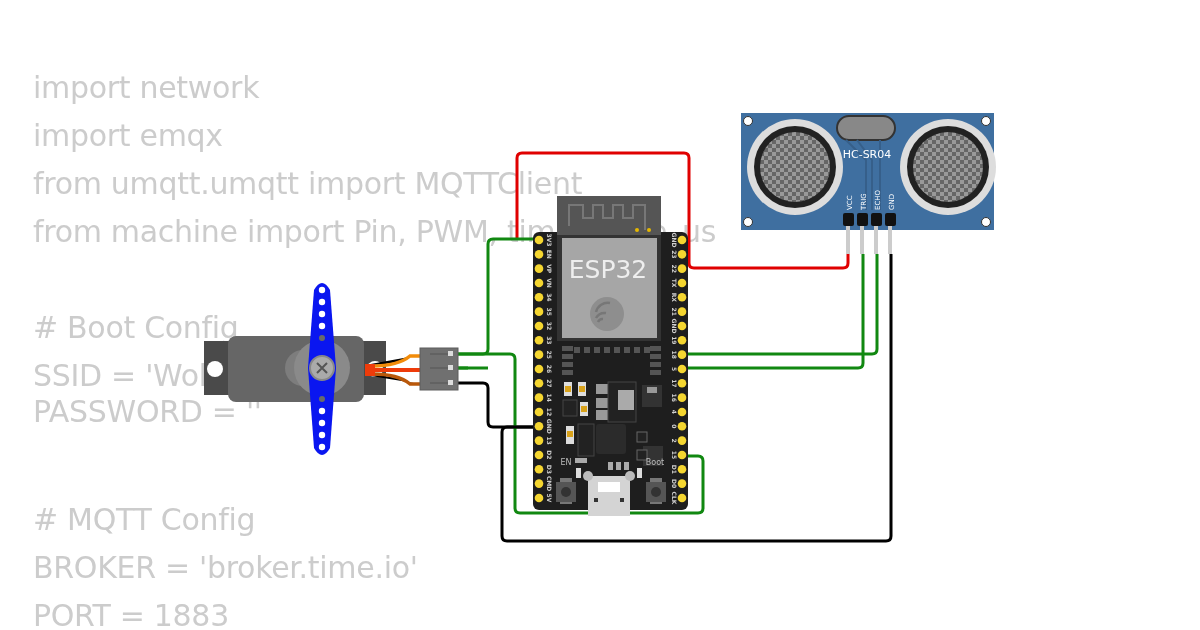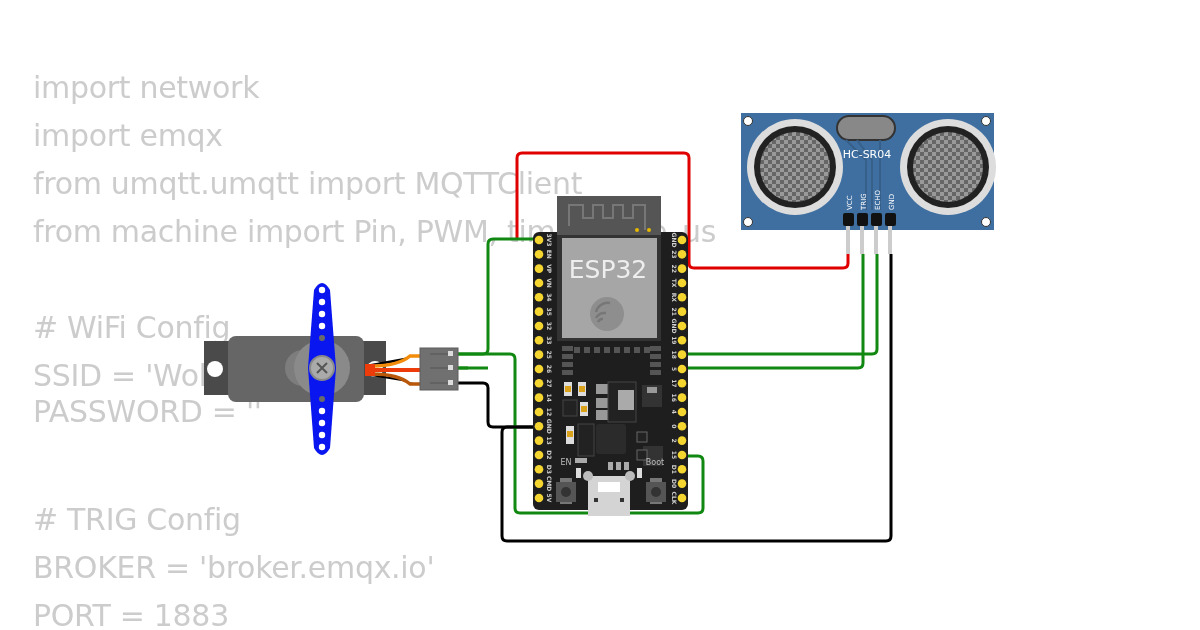--- a/index.html
+++ b/index.html
@@ -12,25 +12,25 @@
 </head>
 <body>
 
 <div id="stage">
 
   <div>
     <div class="code-line" style="top:70px">import network</div>
     <div class="code-line" style="top:118px">import emqx</div>
     <div class="code-line" style="top:166px">from umqtt.umqtt import MQTTClient</div>
     <div class="code-line" style="top:214px">from machine import Pin, PWM, time_pulse_us</div>
-    <div class="code-line" style="top:310px"># WiFi Config</div>
+    <div class="code-line" style="top:310px"># Boot Config</div>
     <div class="code-line" style="top:358px">SSID = 'Wokwi-GUEST'</div>
     <div class="code-line" style="top:394px">PASSWORD = ''</div>
-    <div class="code-line" style="top:502px"># TRIG Config</div>
-    <div class="code-line" style="top:550px">BROKER = 'broker.emqx.io'</div>
+    <div class="code-line" style="top:502px"># MQTT Config</div>
+    <div class="code-line" style="top:550px">BROKER = 'broker.time.io'</div>
     <div class="code-line" style="top:598px">PORT = 1883</div>
   </div>
 
   <svg width="1200" height="630" viewBox="0 0 1200 630">
 
     <g>
       <rect x="741" y="113" width="253" height="117" fill="#3f6fa0"></rect>
       <circle cx="748" cy="121" r="4.5" fill="#fff" stroke="#333" stroke-width="1"></circle>
       <circle cx="986" cy="121" r="4.5" fill="#fff" stroke="#333" stroke-width="1"></circle>
       <circle cx="748" cy="222" r="4.5" fill="#fff" stroke="#333" stroke-width="1"></circle>

